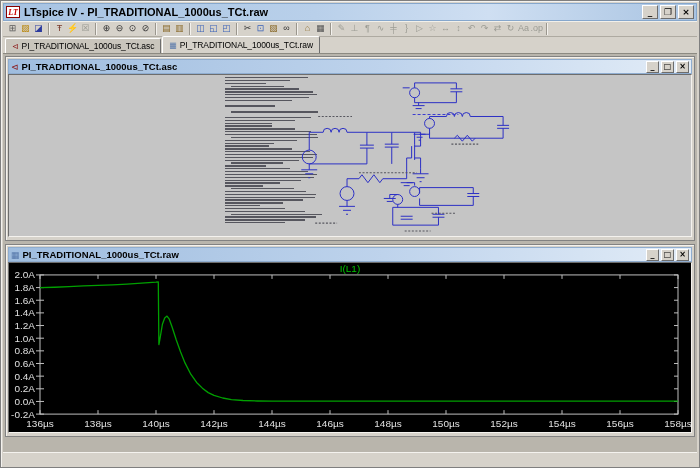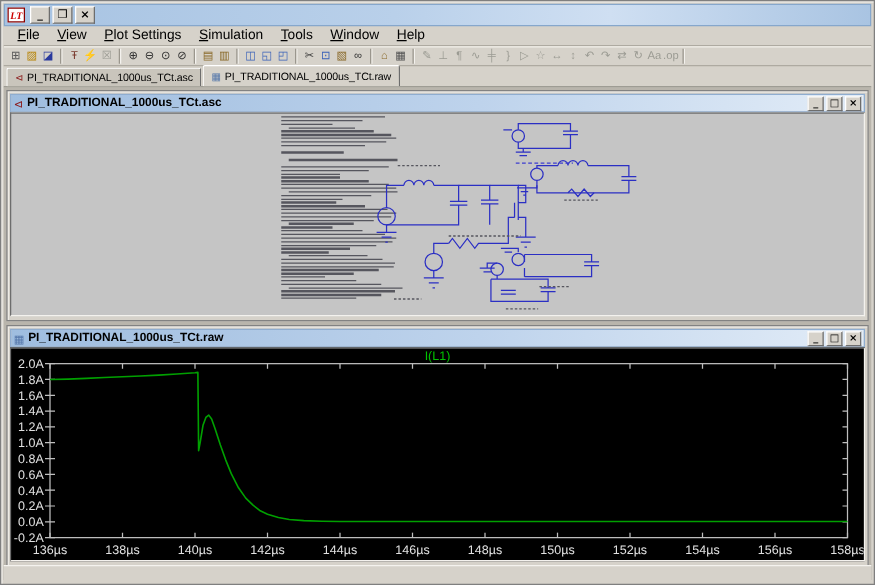--- a/index.html
+++ b/index.html
@@ -66,36 +66,28 @@
   .statusbar{height:13px;flex:0 0 13px;border-top:1px solid #f4f2ee;box-shadow:0 -1px 0 #aeaaa1;}
   svg text{font-family:"Liberation Sans",sans-serif;}
 </style>
 </head>
 <body>
 
 <div class="app">
 
   <div class="titlebar">
     <div class="app-logo">LT</div>
+    <div class="titletext">LTspice IV - PI_TRADITIONAL_1000us_TCt.raw</div>
     <div class="winbtns">
       <div class="wbtn">_</div>
       <div class="wbtn">❐</div>
       <div class="wbtn">×</div>
     </div>
   </div>
 
-  <div class="menubar" id="menubar">
-      <div class="menuitem"><u>F</u>ile</div>
-      <div class="menuitem"><u>V</u>iew</div>
-      <div class="menuitem"><u>P</u>lot Settings</div>
-      <div class="menuitem"><u>S</u>imulation</div>
-      <div class="menuitem"><u>T</u>ools</div>
-      <div class="menuitem"><u>W</u>indow</div>
-      <div class="menuitem"><u>H</u>elp</div>
-    </div>
 
   <div class="toolbar" id="toolbar">
       <div class="tbtn" style="color: rgb(90, 90, 90);">⊞</div>
       <div class="tbtn" style="color: rgb(184, 134, 11);">▨</div>
       <div class="tbtn" style="color: rgb(43, 58, 158);">◪</div>
       <div class="tsep"></div>
       <div class="tbtn" style="color: rgb(122, 59, 46);">Ŧ</div>
       <div class="tbtn" style="color: rgb(51, 51, 51);">⚡</div>
       <div class="tbtn disabled" style="color: rgb(155, 155, 147);">☒</div>
       <div class="tsep"></div>

